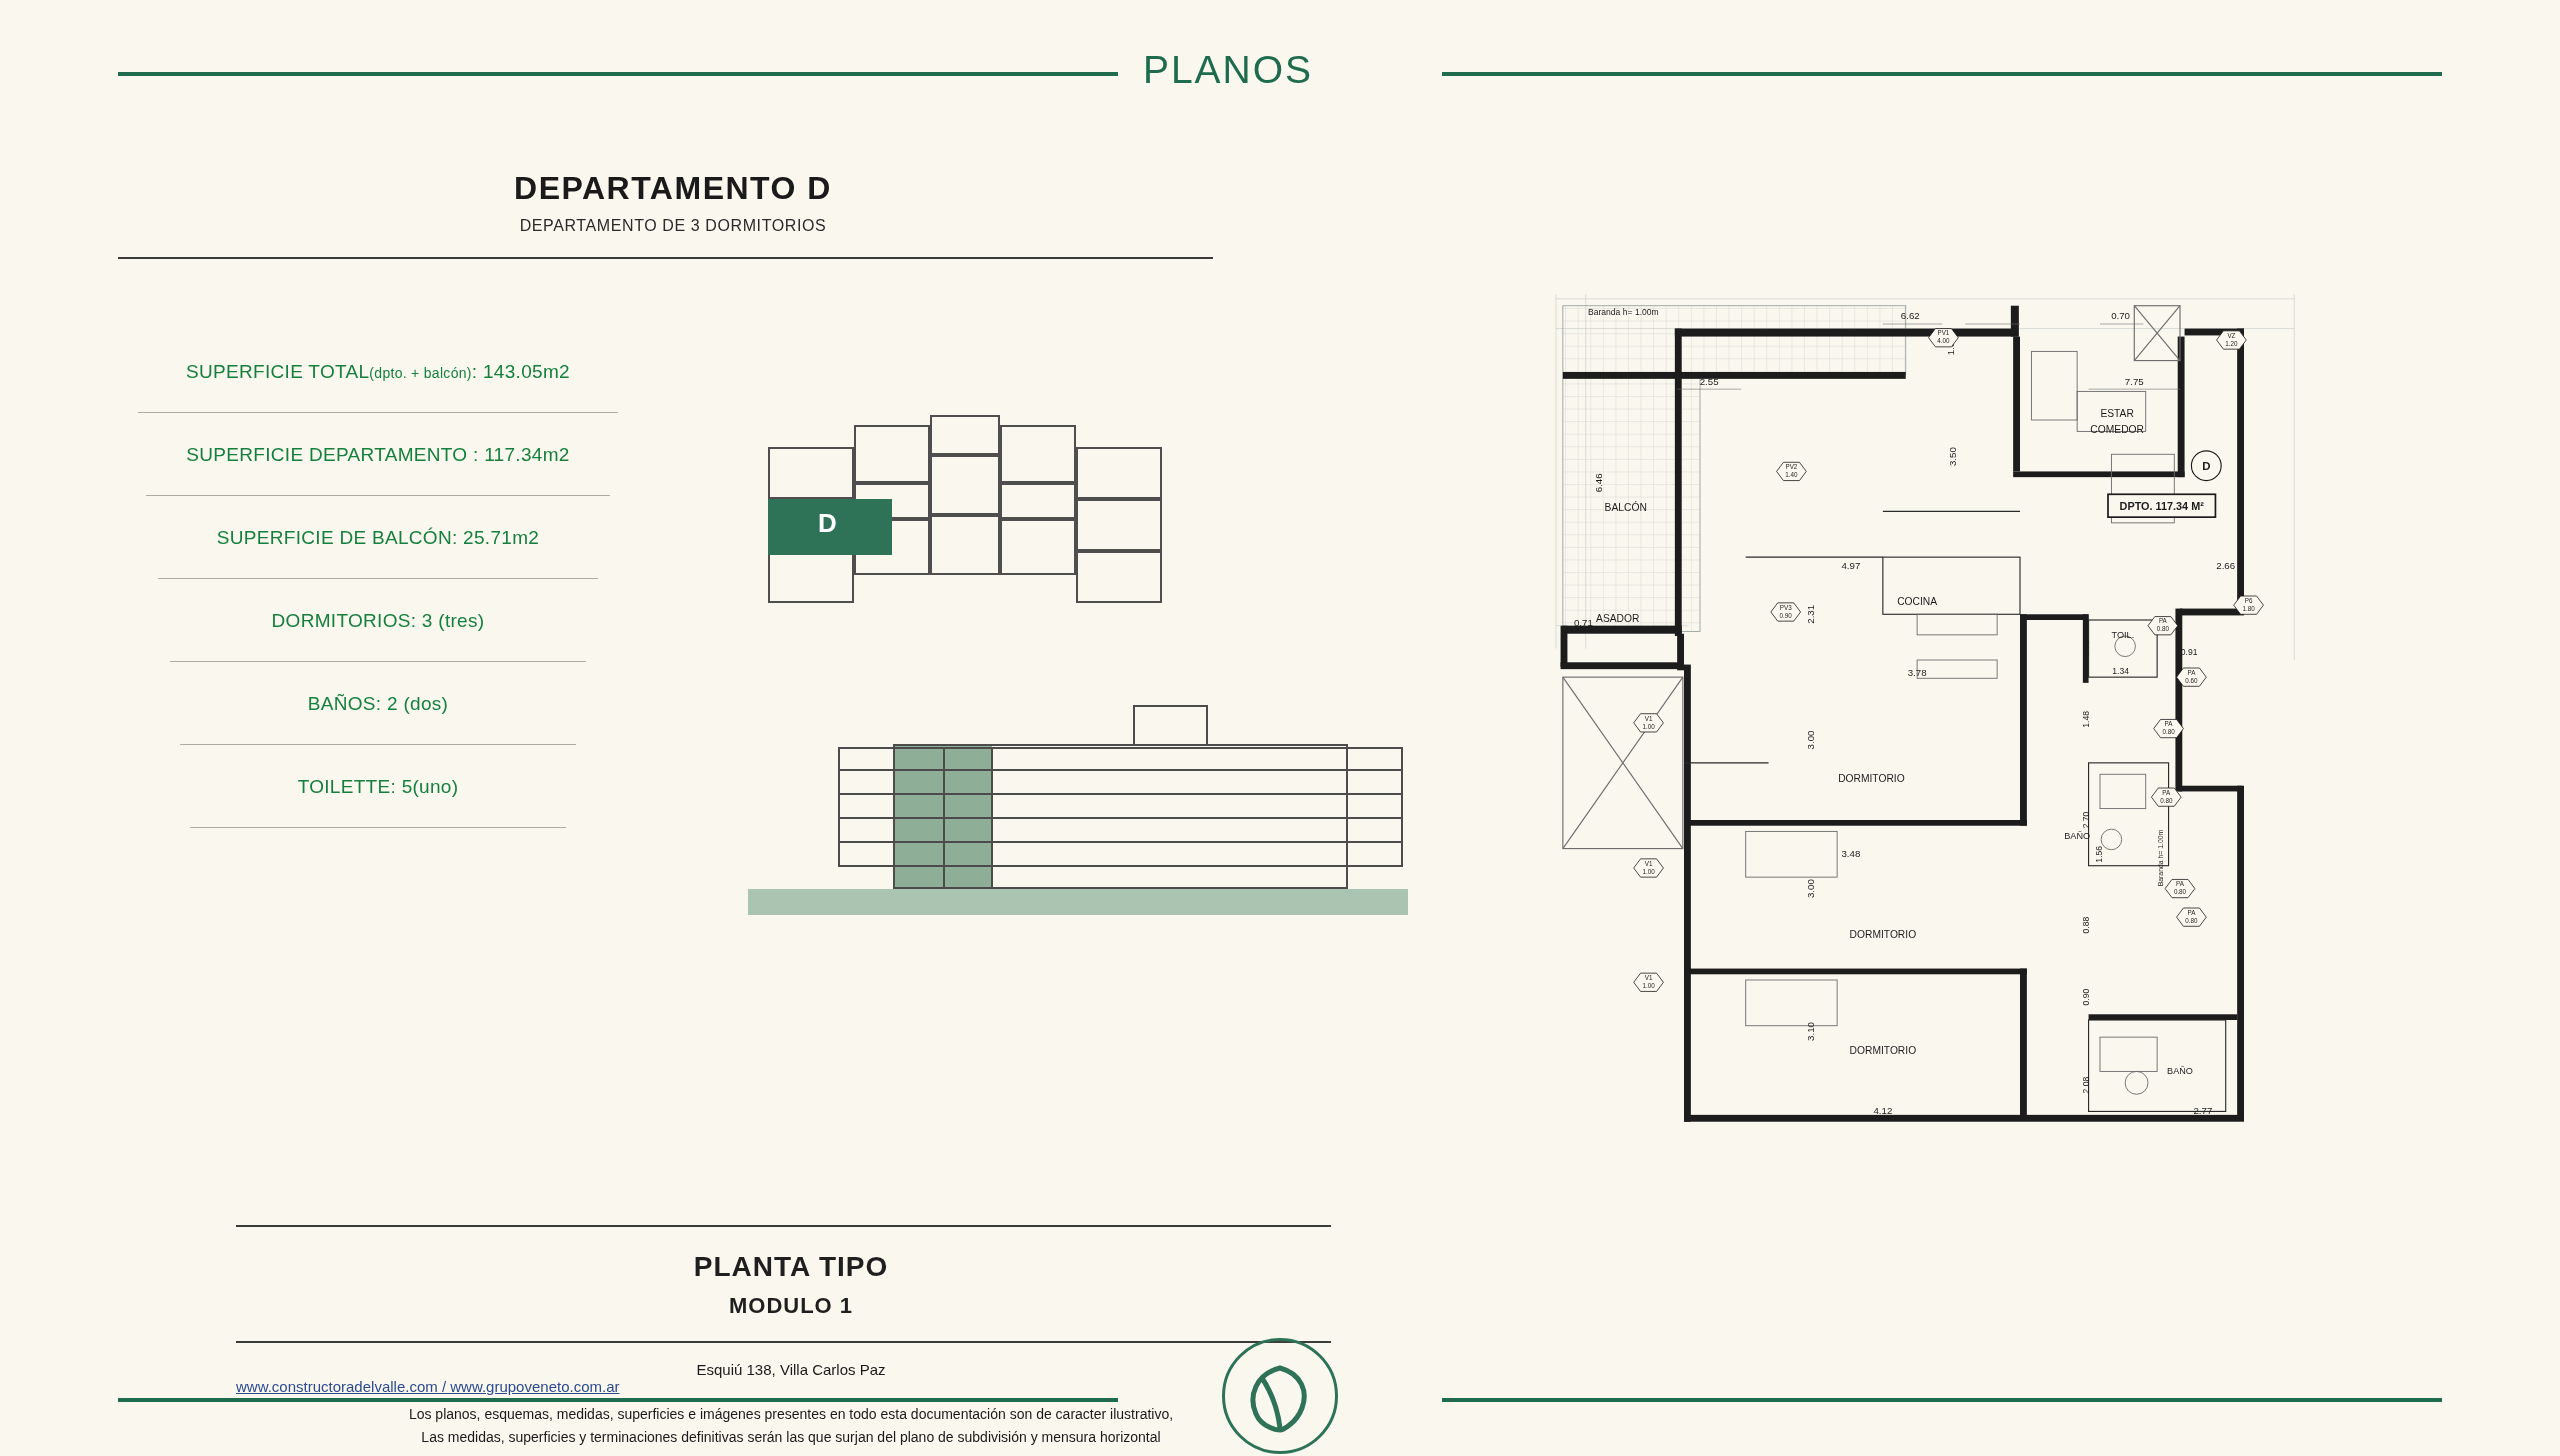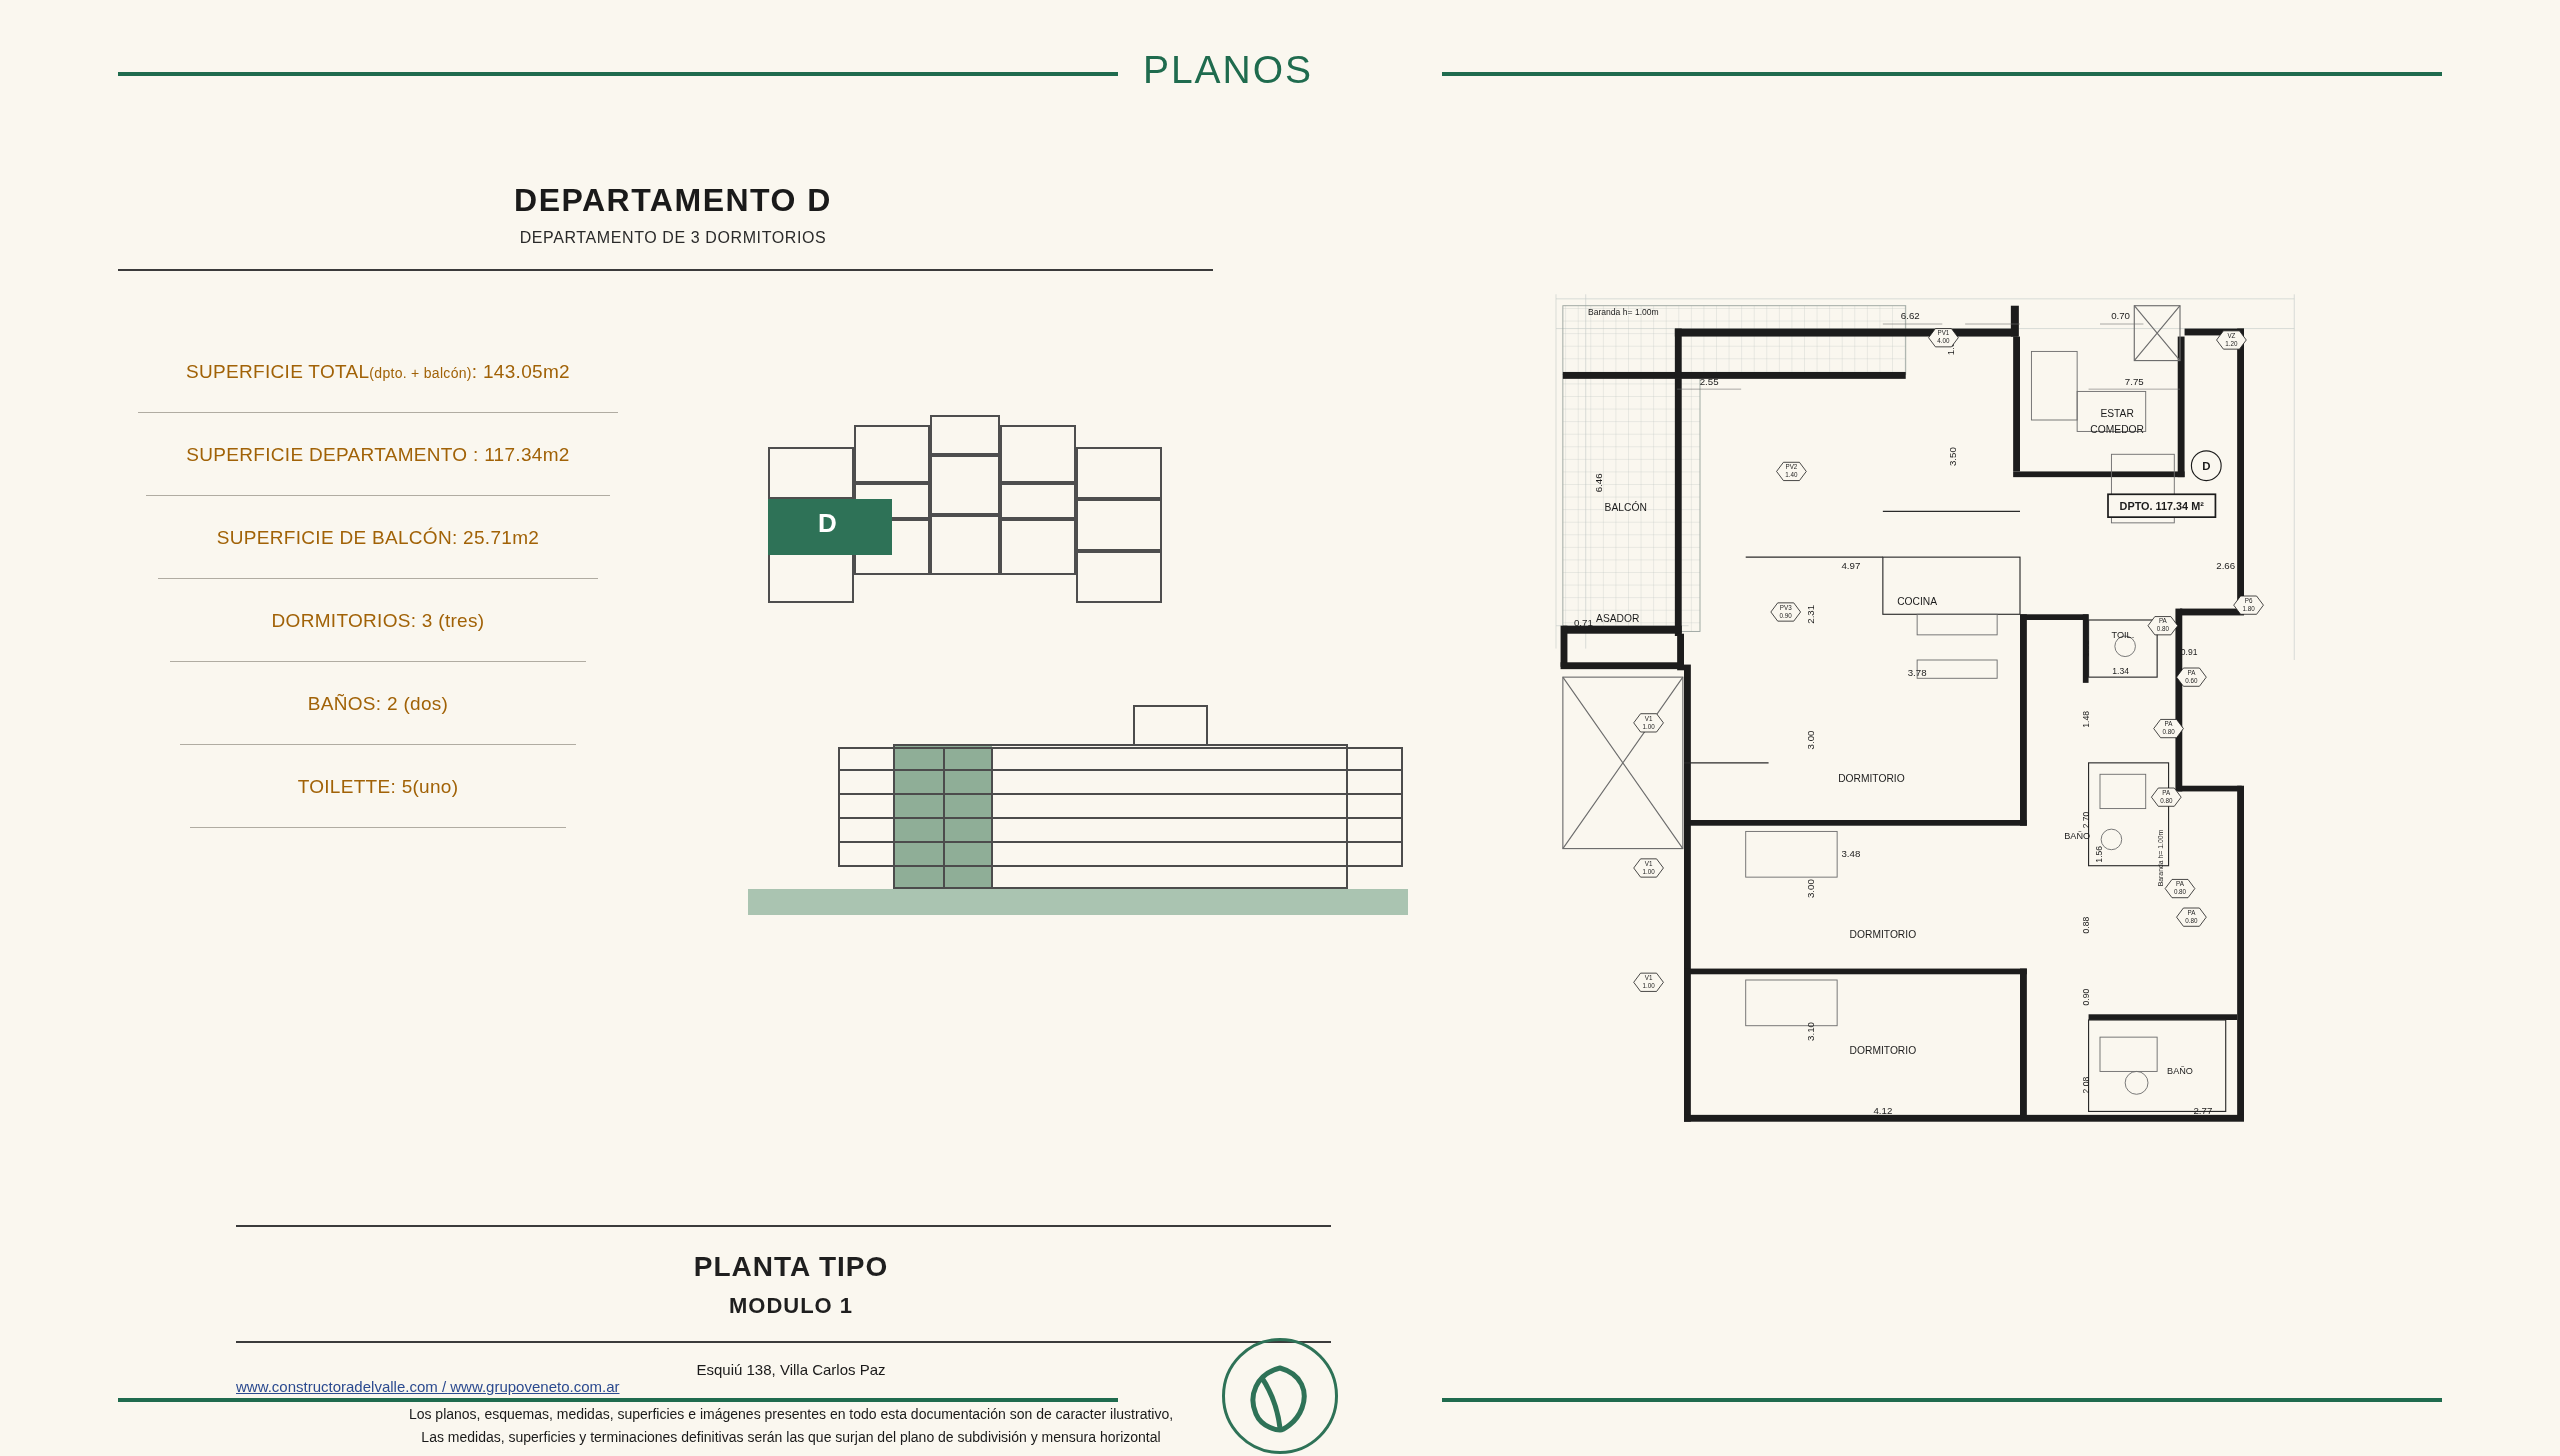--- a/index.html
+++ b/index.html
@@ -54,21 +54,21 @@
     position: absolute;
     left: 118px;
     top: 170px;
     width: 1110px;
   }
   .dept-title {
     text-align: center;
     font-size: 32px;
     font-weight: bold;
     letter-spacing: 1.5px;
-    margin: 12px 0 10px 0;
+    margin: 0 0 10px 0;
     color: #1a1a1a;
   }
   .dept-sub {
     text-align: center;
     font-size: 16px;
     letter-spacing: 0.6px;
     color: #2a2a2a;
     margin-bottom: 22px;
   }
   .hr-dark {
@@ -87,21 +87,21 @@
   .spec-row {
     height: 83px;
     display: flex;
     align-items: center;
     justify-content: center;
     position: relative;
   }
   .spec-row .txt {
     font-size: 19px;
     letter-spacing: 0.3px;
-    color: #a16207;
+    color: #15803d;
     text-align: center;
     white-space: nowrap;
   }
   .spec-row .txt .small {
     font-size: 14px;
   }
   .spec-row .underline {
     position: absolute;
     bottom: 0;
     height: 1px;

